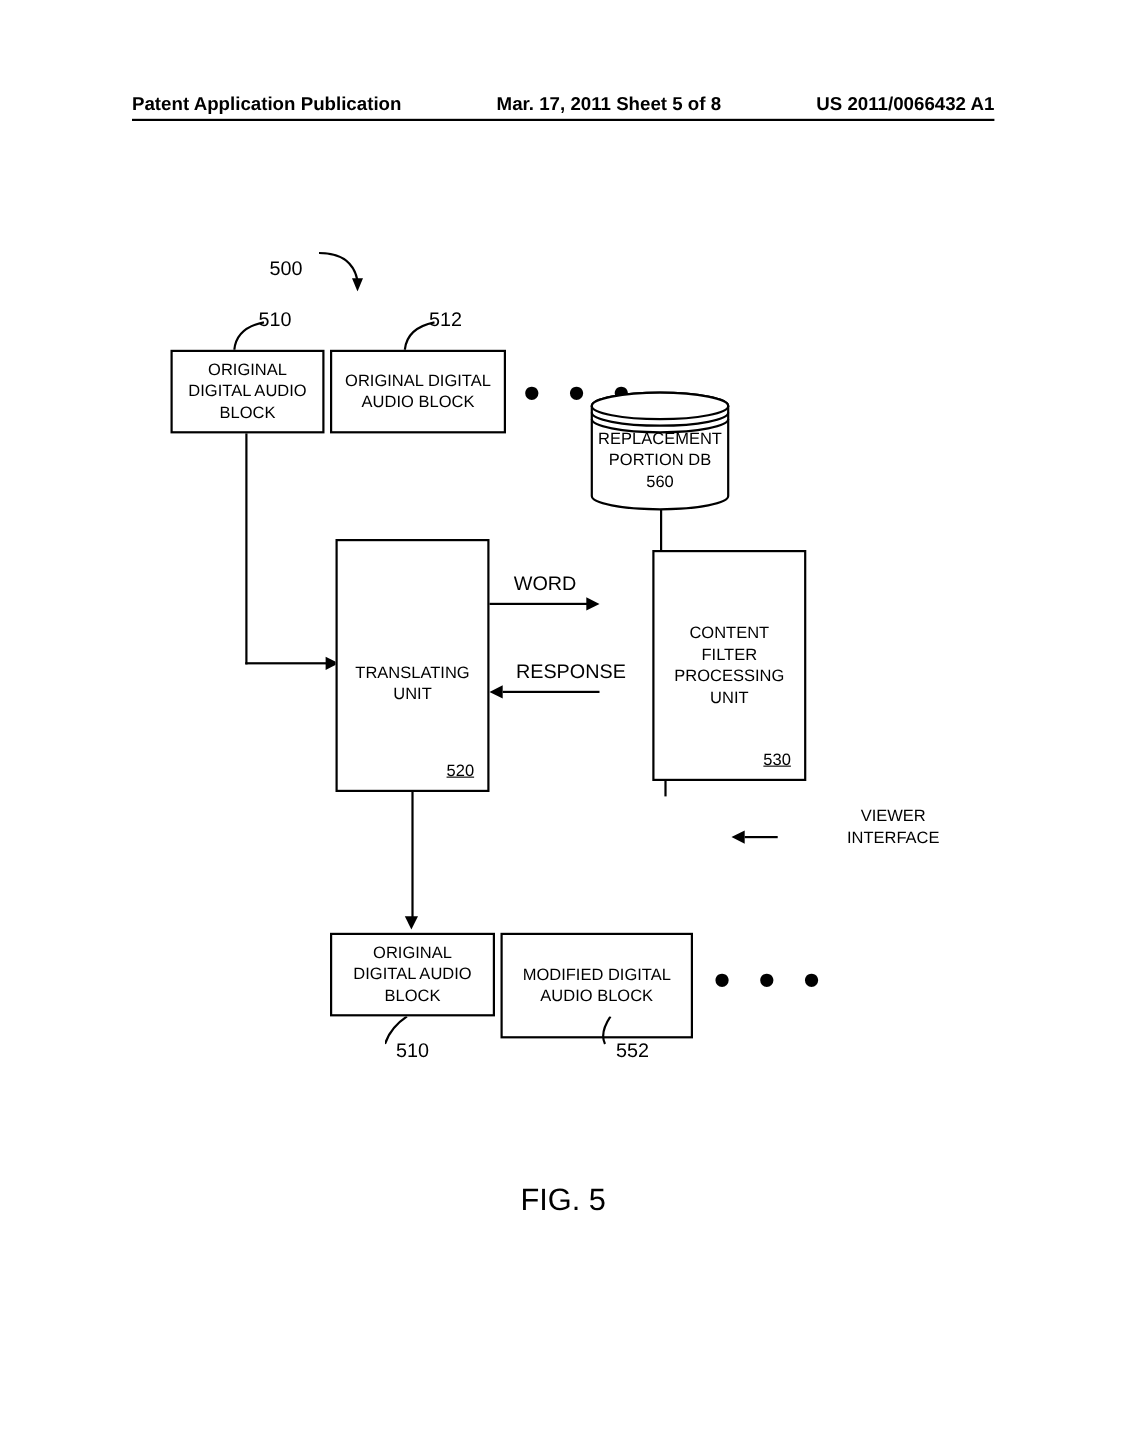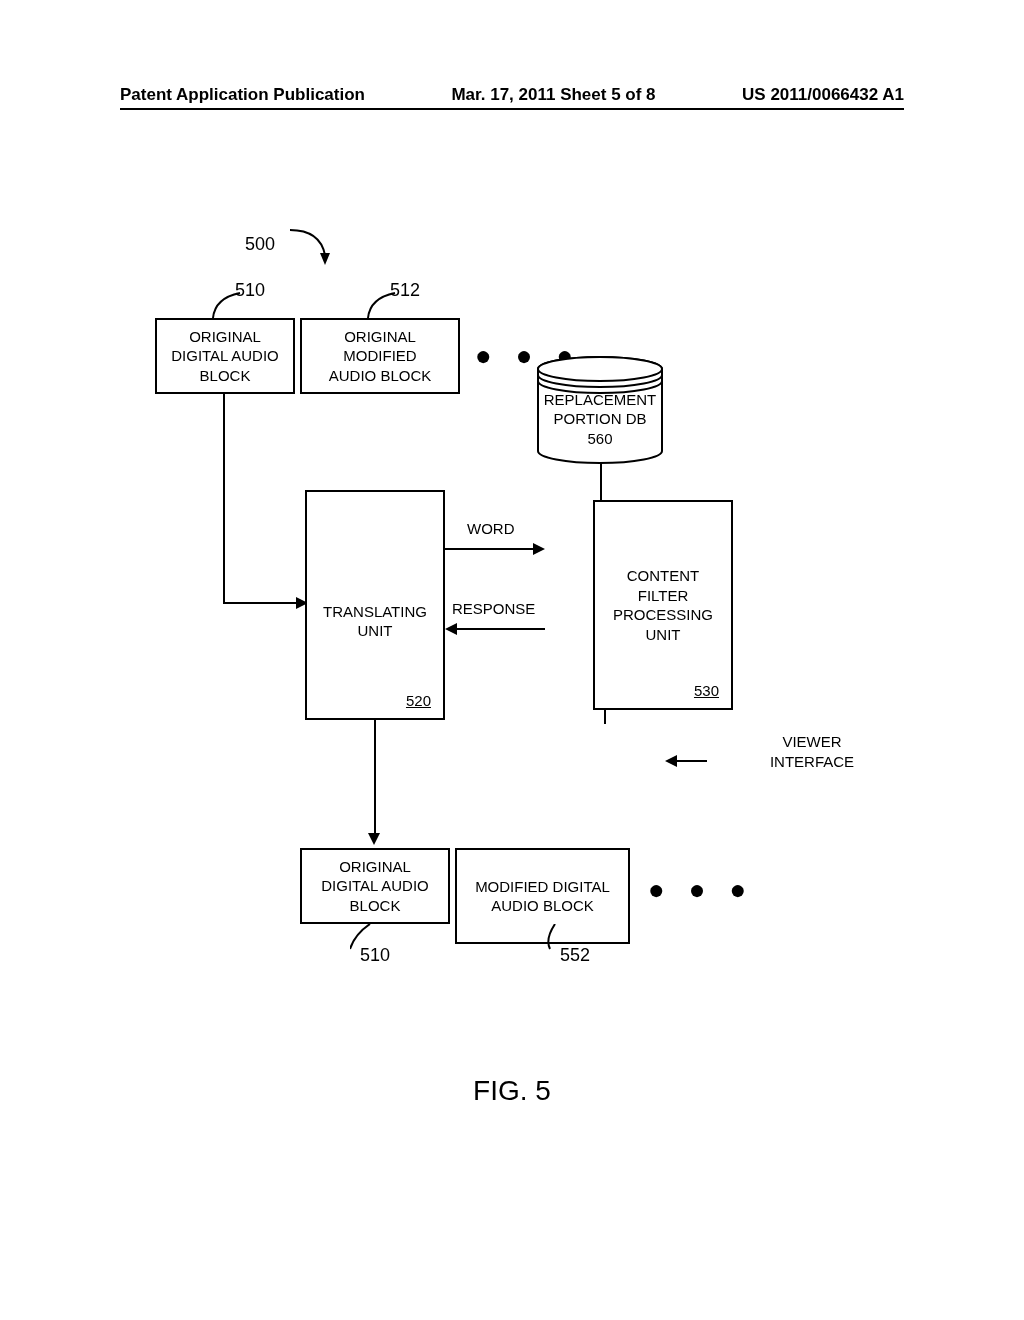--- a/index.html
+++ b/index.html
@@ -101,21 +101,21 @@
       border-bottom: 6px solid transparent;
       border-left: 12px solid #000;
     }
     .arrowhead.left {
       border-top: 6px solid transparent;
       border-bottom: 6px solid transparent;
       border-right: 12px solid #000;
     }
     .conn-label {
       position: absolute;
-      font-size: 15px;
+      font-size: 18px;
       background: #fff;
       padding: 0 2px;
     }
     .plain-label {
       position: absolute;
       font-size: 15px;
       text-align: center;
       line-height: 1.3;
     }
     .fig-caption {
@@ -158,21 +158,21 @@
   <svg class="leader" style="left:365px; top:88px; width:40px; height:35px;">
     <path d="M30 5 Q 5 10 3 30" stroke="#000" stroke-width="2" fill="none"></path>
   </svg>
 
   <div class="block" style="left:155px; top:118px; width:140px; height:76px;">
     <span style="white-space:pre-line;">ORIGINAL
 DIGITAL AUDIO
 BLOCK</span>
   </div>
   <div class="block" style="left:300px; top:118px; width:160px; height:76px;">
-    <span style="white-space:pre-line;">ORIGINAL MODIFIED
+    <span style="white-space:pre-line;">ORIGINAL DIGITAL
 AUDIO BLOCK</span>
   </div>
   <div class="dots" style="left:475px; top:140px;">●  ●  ●</div>
 
   <div class="cylinder" style="left:535px; top:155px; width:130px; height:110px;">
     <svg viewBox="0 0 130 110" preserveAspectRatio="none">
       <ellipse cx="65" cy="14" rx="62" ry="12" fill="#fff" stroke="#000" stroke-width="2"></ellipse>
       <path d="M3 14 L3 96 A62 12 0 0 0 127 96 L127 14" fill="#fff" stroke="#000" stroke-width="2"></path>
       <ellipse cx="65" cy="14" rx="62" ry="12" fill="#fff" stroke="#000" stroke-width="2"></ellipse>
       <path d="M3 20 A62 12 0 0 0 127 20" fill="none" stroke="#000" stroke-width="2"></path>
@@ -202,21 +202,21 @@
 UNIT</span>
     <span class="refu" style="position:absolute; bottom:8px; right:12px;">530</span>
   </div>
 
   <div class="arrow-line" style="left:600px; top:263px; width:2px; height:37px;"></div>
 
   <div class="conn-label" style="left:465px; top:320px;">WORD</div>
   <div class="arrow-line" style="left:445px; top:348px; width:90px; height:2px;"></div>
   <div class="arrowhead right" style="left:533px; top:343px;"></div>
 
-  <div class="conn-label" style="left:450px; top:400px;">RESPONSE</div>
+  <div class="conn-label" style="left:467px; top:400px;">RESPONSE</div>
   <div class="arrow-line" style="left:457px; top:428px; width:88px; height:2px;"></div>
   <div class="arrowhead left" style="left:445px; top:423px;"></div>
 
 
   <div class="arrow-line" style="left:604px; top:510px; width:2px; height:14px;"></div>
 
   <div class="plain-label" style="left:734px; top:532px; width:100px;margin-left:28px;">VIEWER
 INTERFACE</div>
   <div class="arrow-line" style="left:677px; top:560px; width:30px; height:2px;"></div>
   <div class="arrowhead left" style="left:665px; top:555px;"></div>

